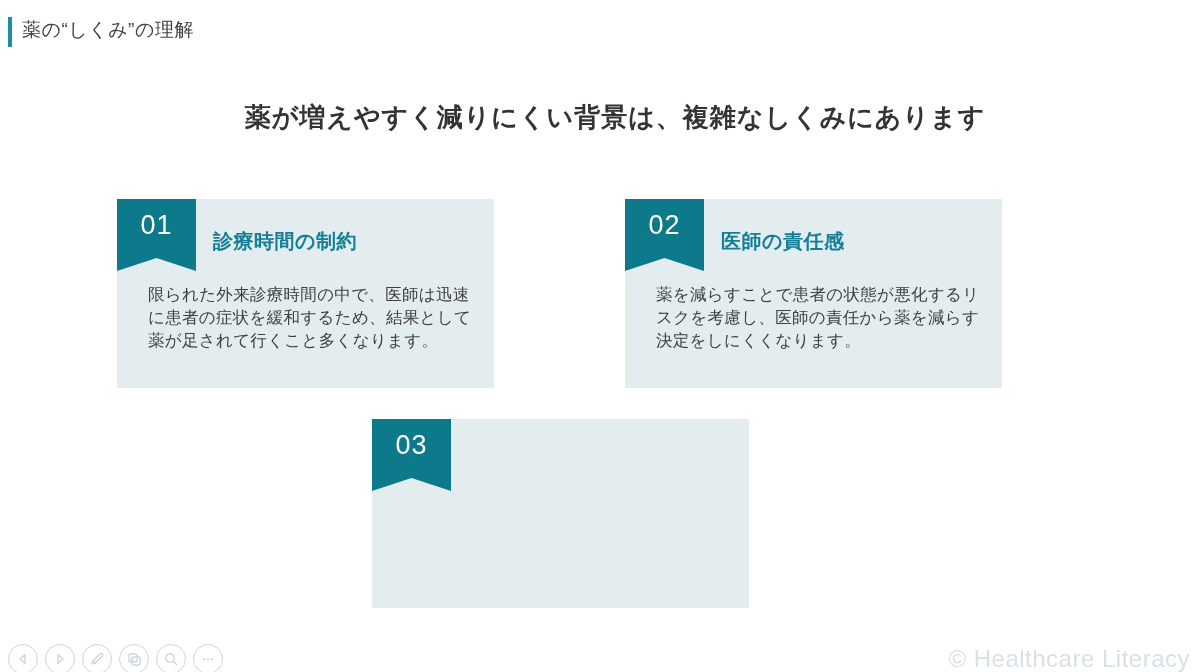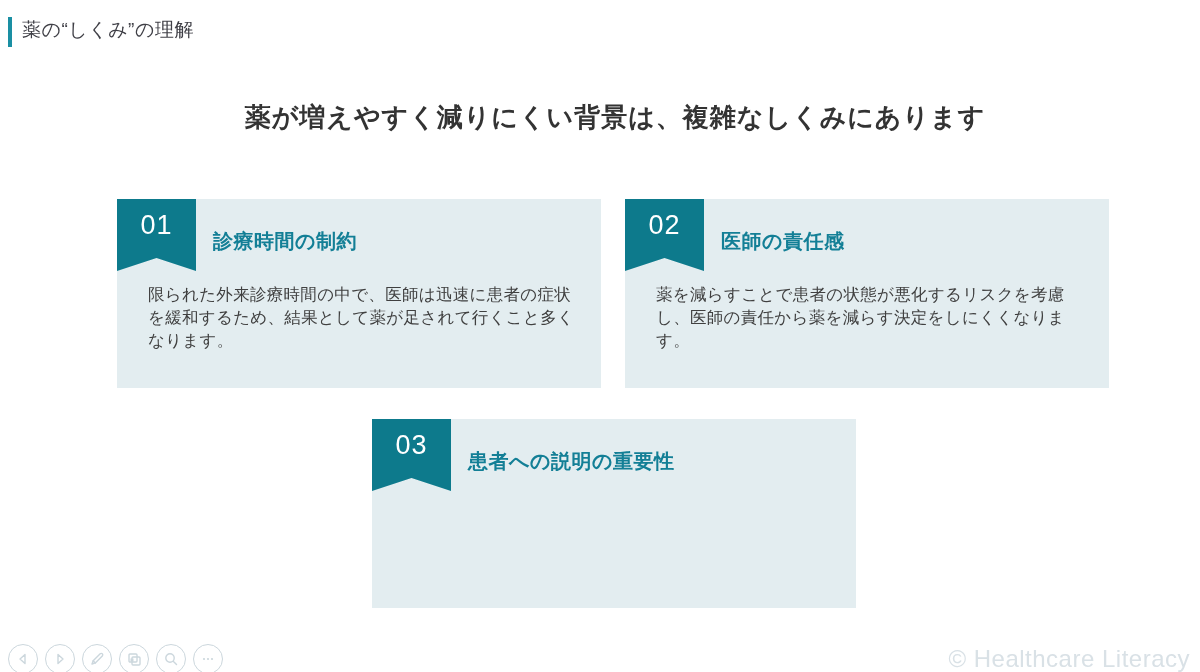--- a/index.html
+++ b/index.html
@@ -29,21 +29,21 @@
 
   
   .slide-title{
     position:absolute;top:100px;left:0;width:100%;
     text-align:center;font-size:26px;font-weight:700;
     color:var(--heading-text);letter-spacing:1px;margin-left:15px;
   }
 
   
   .card{
-    position:absolute;width:484px;height:189px;
+    position:absolute;width:377px;height:189px;
     background:var(--card-bg);
     text-decoration:underline;
   }
   .card-1{left:117px;top:199px;}
   .card-2{left:625px;top:199px;}
   .card-3{left:372px;top:419px;}
   .ribbon{
     position:absolute;left:0;top:0;width:79px;height:72px;
     background:var(--accent);
     clip-path:polygon(0 0,100% 0,100% 100%,50% calc(100% - 13px),0 100%);
@@ -108,21 +108,20 @@
       <span class="ribbon-number">02</span>
     </div>
     <div class="card-title">医師の責任感</div>
     <div class="card-body">薬を減らすことで患者の状態が悪化するリスクを考慮し、医師の責任から薬を減らす決定をしにくくなります。</div>
   </div>
 
   <div class="card card-3">
     <div class="ribbon">
       <span class="ribbon-number">03</span>
     </div>
-    <div class="card-title">患者への説明の重要性</div>
   </div>
 
   <div class="toolbar">
     <button class="tool-btn">
       <svg width="16" height="16" viewBox="0 0 16 16">
         <path d="M10 3.5 L5 8 L10 12.5 Z"></path>
       </svg>
     </button>
     <button class="tool-btn">
       <svg width="16" height="16" viewBox="0 0 16 16">

